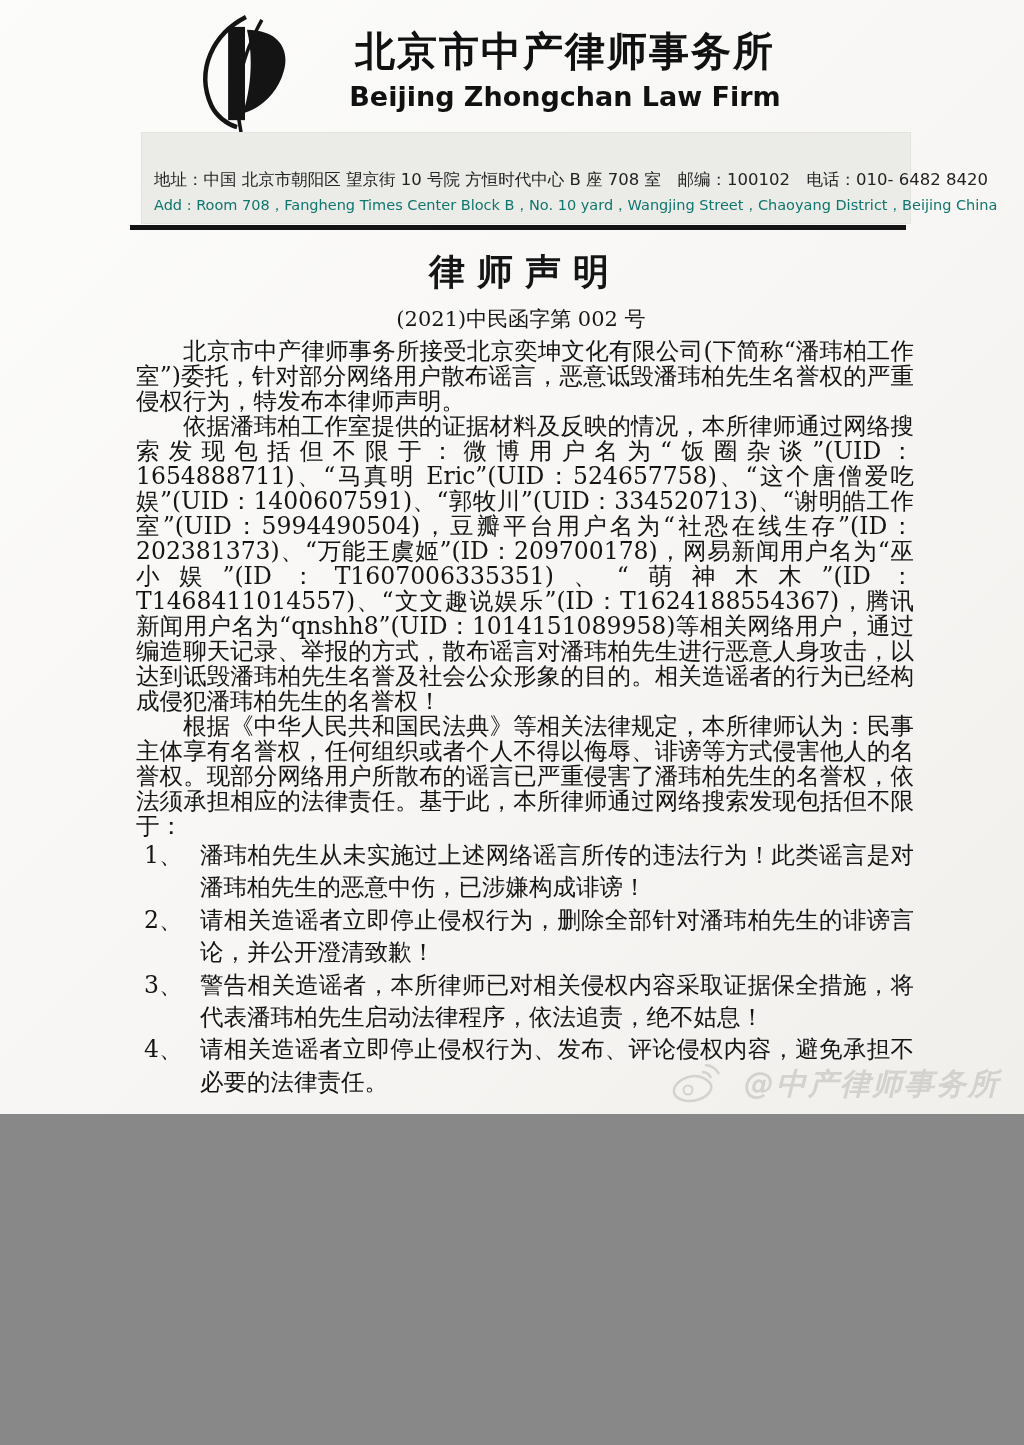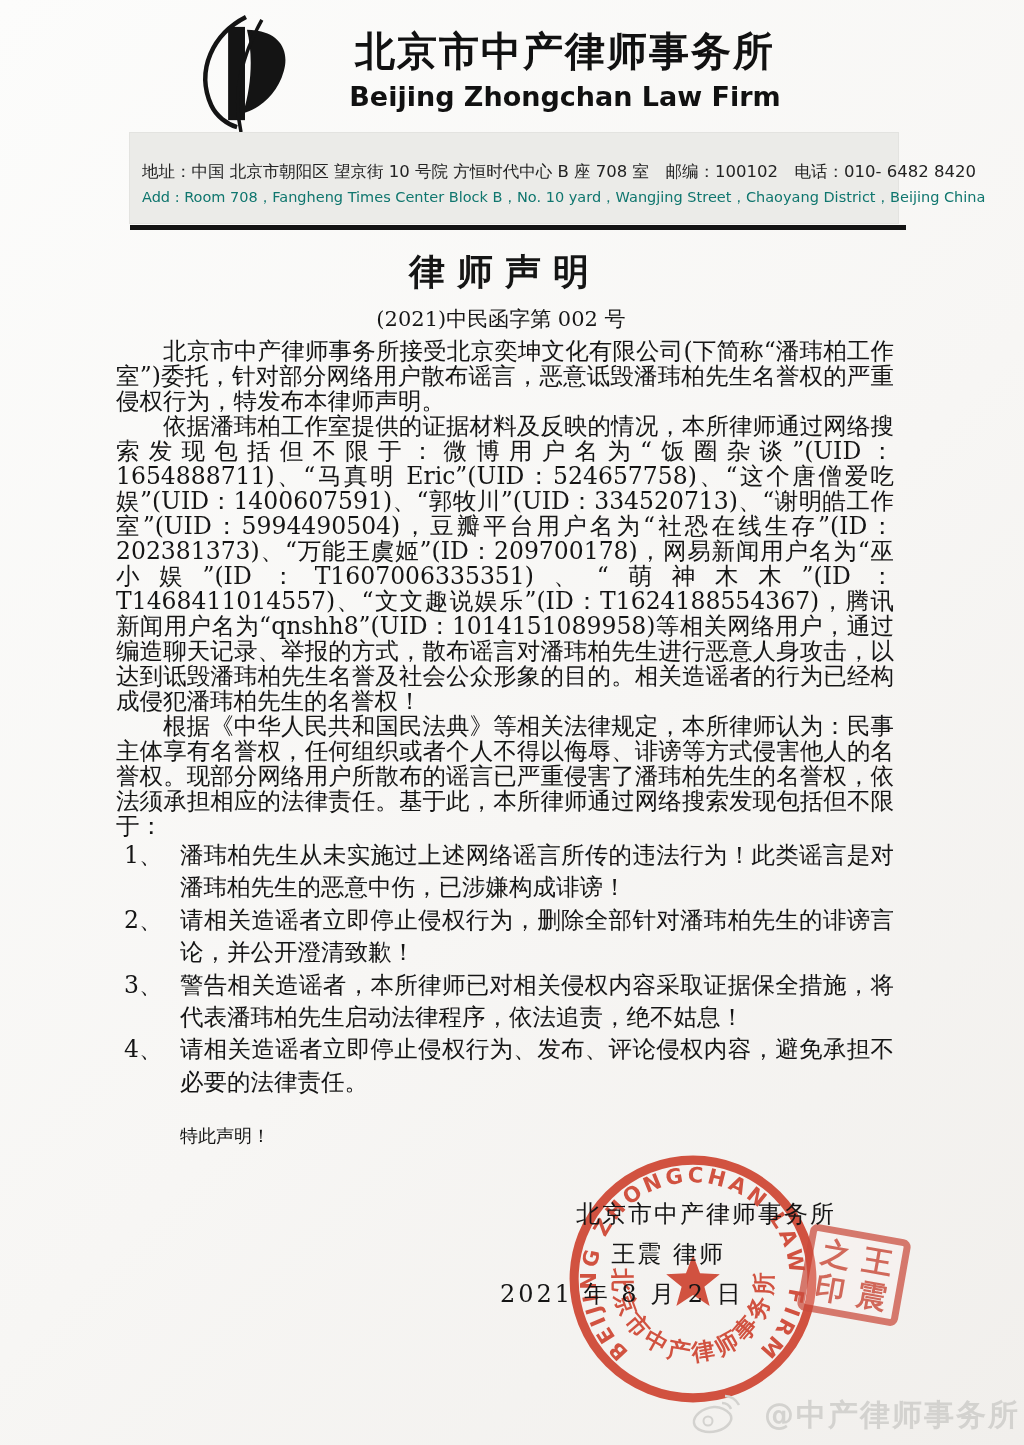--- a/index.html
+++ b/index.html
@@ -1,36 +1,36 @@
 <!DOCTYPE html>
 <html><head>
 <meta charset="utf-8">
 <style>
   * { margin:0; padding:0; box-sizing:border-box; }
   body { background:#888; }
   .page {
-    position:relative; width:1024px; height:1445px;
+    position:relative; width:1024px; height:1114px;
     background:linear-gradient(135deg,#fcfcfb 0%,#f7f6f4 55%,#f1efec 100%);
     font-family:"DejaVu Serif", serif; color:#151515; overflow:hidden;
   }
   
   .logo { position:absolute; left:183px; top:14px; width:120px; height:124px; }
   .firm-names { position:absolute; left:320px; top:24px; width:490px; text-align:center; }
   .firm-zh { font-family:"DejaVu Sans",sans-serif; font-weight:700; font-size:40px; letter-spacing:2px; color:#111; }
   .firm-en { font-family:"DejaVu Sans",sans-serif; font-weight:700; font-size:27px; color:#111; margin-top:2px; }
   .address-bar {
-    position:absolute; left:130px; top:133px; width:768px; height:90px;
+    position:absolute; left:142px; top:133px; width:768px; height:90px;
     background:#ebebe8; box-shadow:0 0 0 1px #e3e3e0;
-    padding:28px 10px 0 12px;
+    padding:36px 10px 0 12px;
   }
   .addr-zh { font-family:"DejaVu Sans",sans-serif; font-size:16.5px; color:#222; white-space:nowrap; }
   .addr-en { font-family:"DejaVu Sans",sans-serif; font-size:14.5px; color:#0f766e; margin-top:5px; white-space:nowrap; }
   .rule { position:absolute; left:130px; top:225px; width:776px; height:5px; background:#141414; }
   
-  .doc { position:absolute; left:116px; top:240px; width:778px; }
+  .doc { position:absolute; left:136px; top:240px; width:778px; }
   .doc-title { text-align:center; font-size:36px; font-weight:600; letter-spacing:12px; padding-top:8px; }
   .doc-ref { text-align:center; font-size:21px; padding:8px 8px 6px 0; }
   .para { font-size:23.5px; line-height:25px; text-align:justify; text-indent:2em; }
   .items { margin-top:0; }
   .item { position:relative; padding-left:64px; font-size:23.5px; line-height:32.4px; text-align:justify; }
   .item .marker { position:absolute; left:8px; top:0; }
   .closing { margin-left:64px; font-size:18px; line-height:32.4px;margin-top:22px; }
   
   .sig { position:absolute; left:500px; top:1198px; width:336px; z-index:3; }
   .sig-firm { text-align:right; font-size:24px; letter-spacing:2px; }
@@ -40,21 +40,21 @@
   .round-stamp { position:absolute; left:560px; top:1146px; width:266px; height:266px; z-index:1; opacity:.88; }
   .square-seal {
     position:absolute; left:803px; top:1231px; width:102px; height:88px; z-index:1;
     border:7px solid rgba(198,62,45,.75); border-radius:8px;
     transform:rotate(10deg); opacity:.9;
     display:grid; grid-template-columns:1fr 1fr; align-items:center; justify-items:center;
     padding:2px; background:rgba(255,240,238,.25);
   }
   .square-seal span { font-size:30px; font-weight:700; color:rgba(198,62,45,.85); font-family:"DejaVu Sans",sans-serif; line-height:1; }
   
-  .watermark { position:absolute; right:4px; bottom:8px; display:flex; align-items:center; gap:21px; z-index:4; }
+  .watermark { position:absolute; right:24px; bottom:8px; display:flex; align-items:center; gap:21px; z-index:4;font-style:italic; }
   .wm-text { font-family:"DejaVu Sans",sans-serif; font-weight:700; font-size:30px; color:#d3d2cf; letter-spacing:2px; }
 </style>
 </head>
 <body>
 
 <div class="page">
 
   <svg class="logo" viewBox="0 0 120 125" aria-hidden="true">
     <path d="M64,16 C94,16 108,34 101,58 C95,80 77,96 60,100 C69,72 70,40 64,16 Z" fill="#141414"></path>
     <rect x="45" y="13" width="17" height="94" fill="#141414"></rect>

